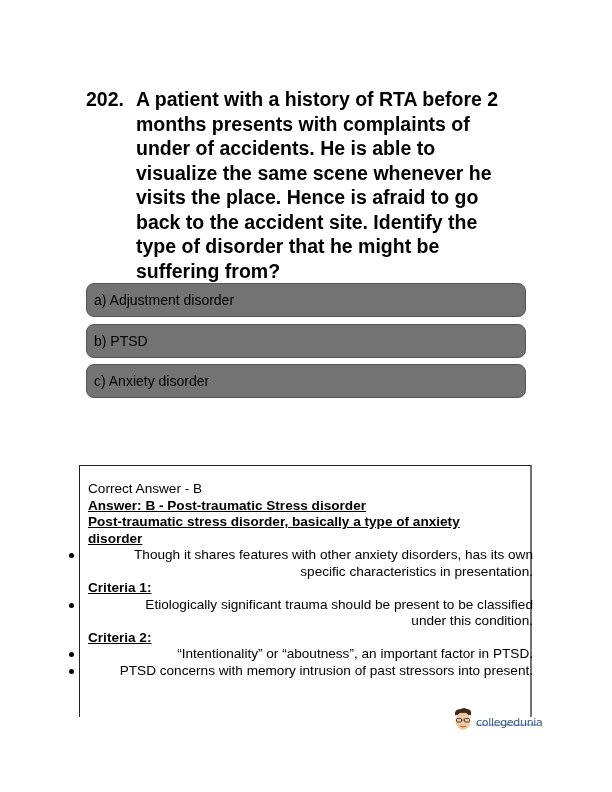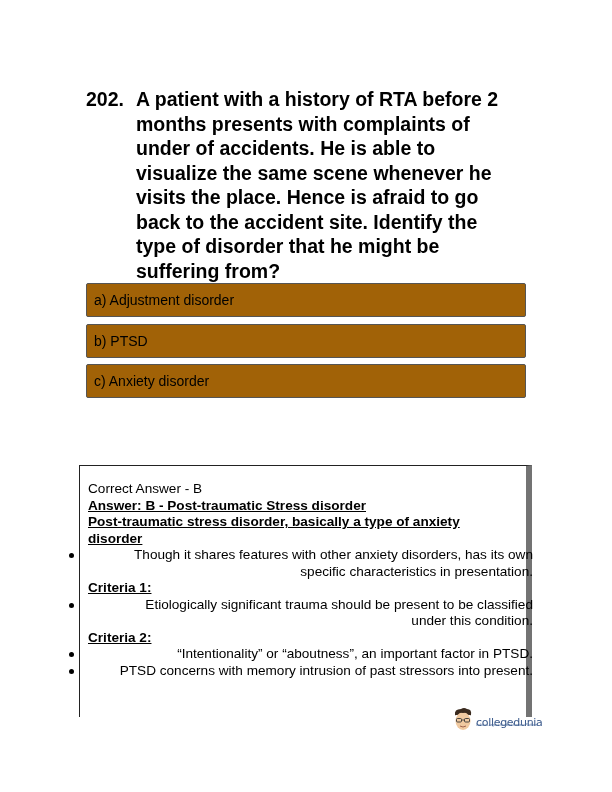--- a/index.html
+++ b/index.html
@@ -35,38 +35,38 @@
     .options {
       position: absolute;
       left: 86px;
       top: 283px;
       width: 440px;
     }
     .option {
       box-sizing: border-box;
       height: 34px;
       border: 1px solid #555;
-      border-radius: 2px;
+      border-radius: 8px;
       margin-bottom: 6.5px;
       padding: 0 0 0 7px;
       font-size: 14px;
       line-height: 32px;
-      background: #a16207;
+      background: #737373;
       cursor: pointer;
     }
     .answer-box {
       position: absolute;
       left: 79px;
       top: 465px;
       width: 453px;
       height: 252px;
       box-sizing: border-box;
       border-top: 1px solid #222;
       border-left: 1px solid #222;
-      border-right: 6px solid #737373;
+      border-right: 2px solid #737373;
     }
     .answer-inner {
       position: absolute;
       left: 8px;
       top: 15px;
       width: 445px;
       font-size: 13.6px;
       line-height: 16.5px;
     }
     .line { white-space: nowrap; }

